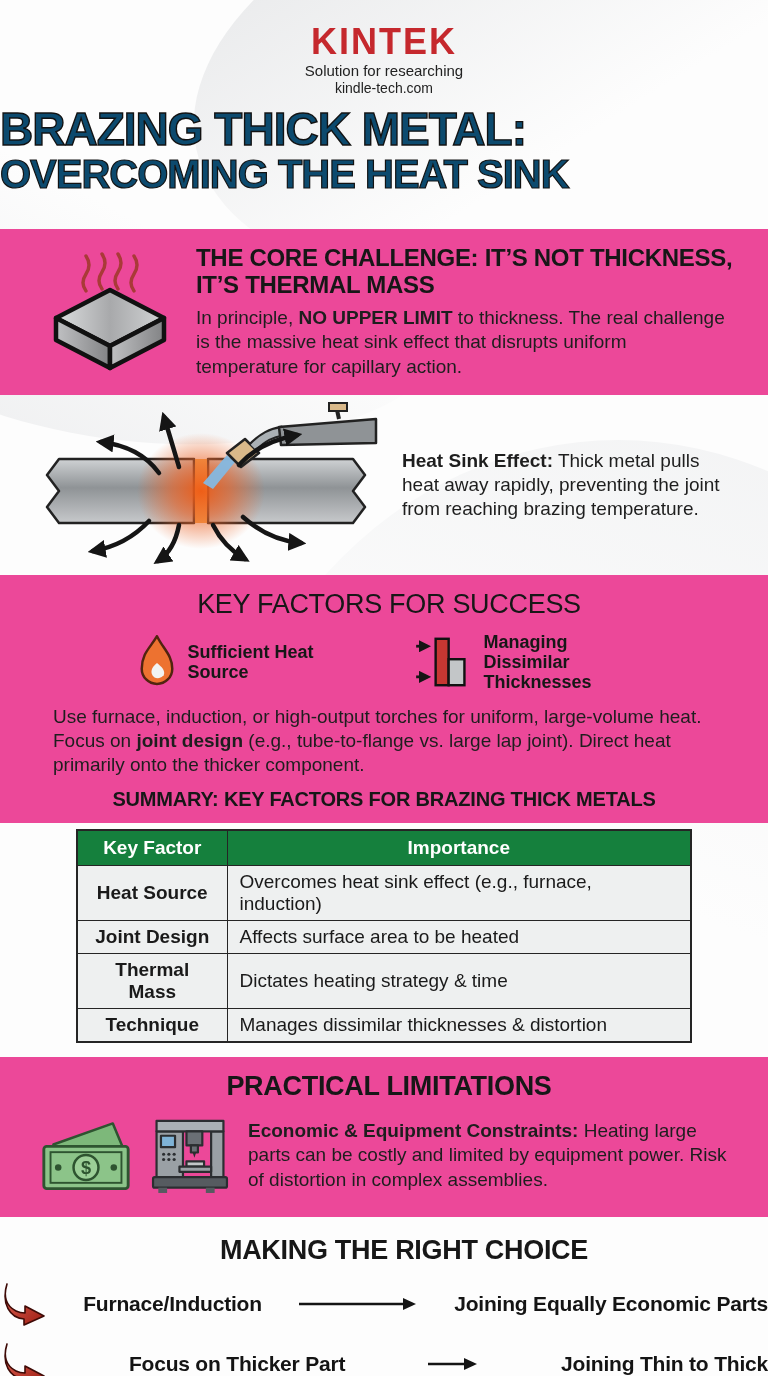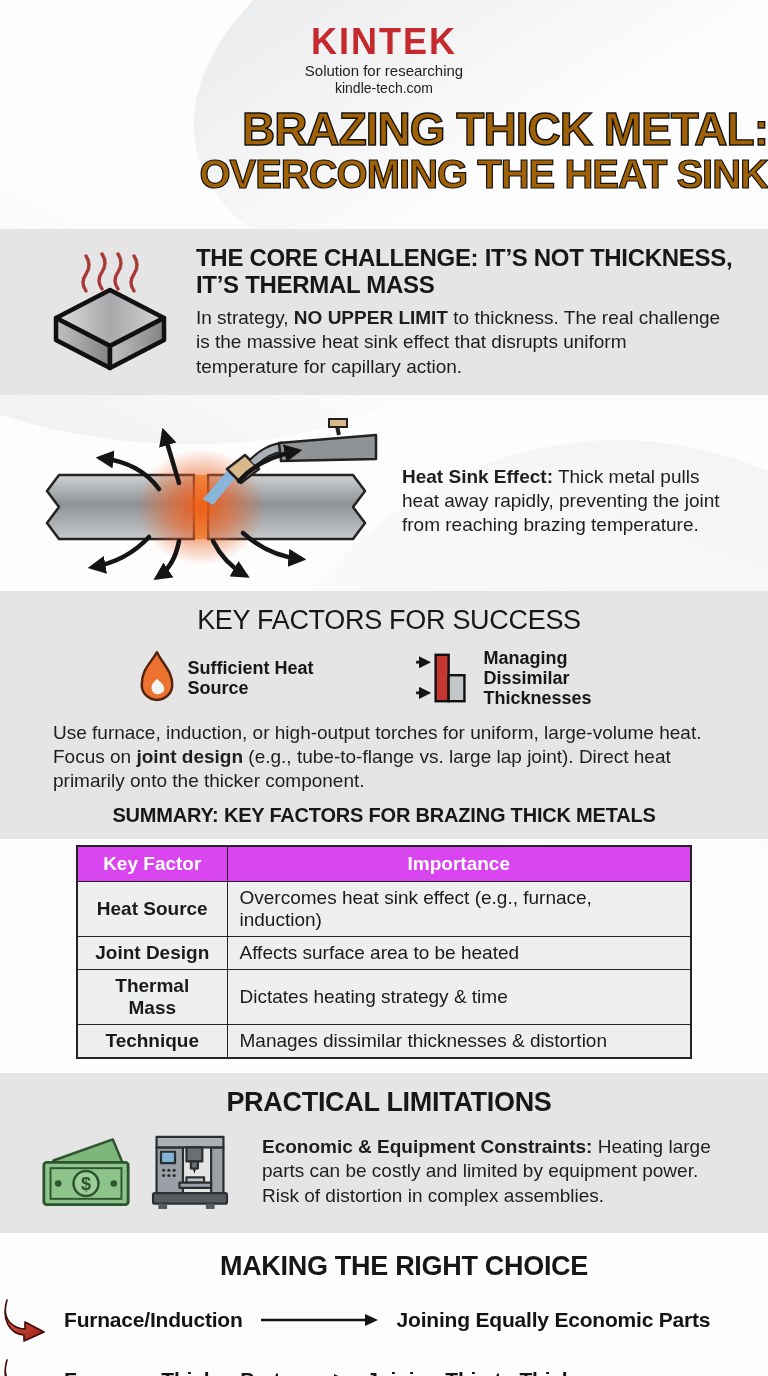--- a/index.html
+++ b/index.html
@@ -14,68 +14,68 @@
   .sw3 { top:440px; right:-260px; width:820px; height:900px; border-radius:50%;
          background:linear-gradient(200deg, rgba(220,222,225,0.35), rgba(255,255,255,0) 50%); }
   .content { position:relative; z-index:1; }
 
   
   .header { text-align:center; padding-top:24px; }
   .brand-logo { color:#c5282d; font-size:36px; font-weight:bold; letter-spacing:2px; line-height:1; }
   .brand-tagline { font-size:15px; color:#222; margin-top:2px; }
   .brand-site { font-size:14px; color:#222; margin-top:1px; }
 
-  .page-title { text-align:right; margin-top:10px; line-height:1.04; color:#a16207; }
+  .page-title { text-align:left; margin-top:10px; line-height:1.04; color:#0c4a6e; }
   .title-l1 { font-size:46px; font-weight:bold; letter-spacing:-1px; -webkit-text-stroke:1.4px #121212; }
   .title-l2 { font-size:40px; font-weight:bold; letter-spacing:-1px; -webkit-text-stroke:1.2px #121212; }
 
   .band { width:100%; }
-  .gray { background:#e5e5e5; }
+  .gray { background:#ec4899; }
   .white { background:transparent; }
 
   
   .band-core { min-height:155px; margin-top:34px; display:flex; align-items:center; padding:16px 34px 16px 40px; }
   .core-icon { flex:0 0 140px; display:flex; justify-content:center; }
   .core-text { margin-left:16px; }
   .sec-heading { font-size:24px; font-weight:bold; letter-spacing:-0.3px; line-height:1.12; color:#171717; }
   .body-text { font-size:19px; line-height:1.28; margin-top:7px; color:#1e1e1e; }
   .b { font-weight:bold; }
 
   
-  .band-heatsink { min-height:160px; display:flex; align-items:center; padding:22px 28px 6px 26px; }
+  .band-heatsink { min-height:160px; display:flex; align-items:center; padding:6px 28px 6px 26px; }
   .hs-illus { flex:0 0 360px; }
   .hs-caption { font-size:19px; line-height:1.28; margin-left:16px; color:#1e1e1e; }
 
   
   .band-factors { min-height:215px; padding:14px 0 12px; }
   .kf-heading { text-align:center; font-size:27px; font-weight:normal; letter-spacing:-0.3px; color:#171717;margin-left:10px; }
   .factors-row { display:flex; justify-content:center; align-items:center; gap:56px; margin-top:12px;padding-left:21px; }
   .factor { display:flex; align-items:center; gap:10px; }
   .factor-label { font-size:18px; font-weight:bold; line-height:1.12; max-width:170px; color:#171717; }
   .kf-par { font-size:19px; line-height:1.28; padding:0 53px; margin-top:12px; color:#1e1e1e; }
   .summary-heading { text-align:center; font-size:20px; font-weight:bold; margin-top:10px; letter-spacing:-0.2px; color:#171717; }
 
   
   .band-table { min-height:180px; padding:6px 0 14px; }
   table.summary { width:616px; margin:0 auto; border-collapse:collapse; border:2.5px solid #252525; }
-  table.summary th { background:#d946ef; color:#fff; font-size:19px; font-weight:bold; padding:6px 0; border:1.5px solid #252525; }
+  table.summary th { background:#15803d; color:#fff; font-size:19px; font-weight:bold; padding:6px 0; border:1.5px solid #252525; }
   table.summary td { font-size:19px; padding:5px 12px; border:1.5px solid #252525; background:#eef0f0; color:#1a1a1a; }
   table.summary td.kf { font-weight:bold; text-align:center; width:150px; }
 
   
   .band-practical { min-height:160px; padding:14px 30px 14px 40px; }
   .pl-heading { text-align:center; font-size:27px; font-weight:bold; letter-spacing:-0.3px; color:#171717; }
   .pl-row { display:flex; align-items:center; margin-top:10px; }
   .pl-icons { flex:0 0 200px; display:flex; align-items:center; gap:14px; }
-  .pl-text { font-size:19px; line-height:1.28; margin-left:22px; color:#1e1e1e; }
+  .pl-text { font-size:19px; line-height:1.28; margin-left:8px; color:#1e1e1e; }
 
   
   .band-choice { min-height:172px; padding:18px 0 16px; }
   .rc-heading { text-align:center; font-size:27px; font-weight:bold; letter-spacing:-0.3px; color:#171717;padding-left:40px; }
-  .choice-row { display:flex; align-items:center; justify-content:flex-start; gap:18px; margin-top:16px; }
+  .choice-row { display:flex; align-items:center; justify-content:space-between; gap:4px; margin-top:16px; }
   .choice-label, .choice-result { font-size:21px; font-weight:bold; color:#141414; letter-spacing:-0.2px; }
 
   svg { display:block; }
 </style>
 </head>
 <body>
 
 <div class="page">
   <div class="bg-swoosh sw1"></div>
   <div class="bg-swoosh sw2"></div>
@@ -116,21 +116,21 @@
           </g>
           <g stroke="#111" stroke-width="4.5" stroke-linejoin="round">
             <polygon points="66,42 120,70 66,98 12,70" fill="url(#topg)"></polygon>
             <polygon points="12,70 12,92 66,120 66,98" fill="url(#sideg)"></polygon>
             <polygon points="120,70 120,92 66,120 66,98" fill="url(#sideg)"></polygon>
           </g>
         </svg>
       </div>
       <div class="core-text">
         <div class="sec-heading">THE CORE CHALLENGE: IT’S NOT THICKNESS, IT’S THERMAL MASS</div>
-        <div class="body-text"><span>In strategy, </span><span class="b">NO UPPER LIMIT</span><span> to thickness. The real challenge is the massive heat sink effect that disrupts uniform temperature for capillary action.</span></div>
+        <div class="body-text"><span>In principle, </span><span class="b">NO UPPER LIMIT</span><span> to thickness. The real challenge is the massive heat sink effect that disrupts uniform temperature for capillary action.</span></div>
       </div>
     </div>
 
     <div class="band white band-heatsink">
       <div class="hs-illus">
         <svg width="360" height="168" viewBox="0 0 350 168">
           <defs>
             <linearGradient id="metal" x1="0" y1="0" x2="0" y2="1">
               <stop offset="0" stop-color="#cfd2d4"></stop>
                 <stop offset="0.45" stop-color="#8f9396"></stop>

